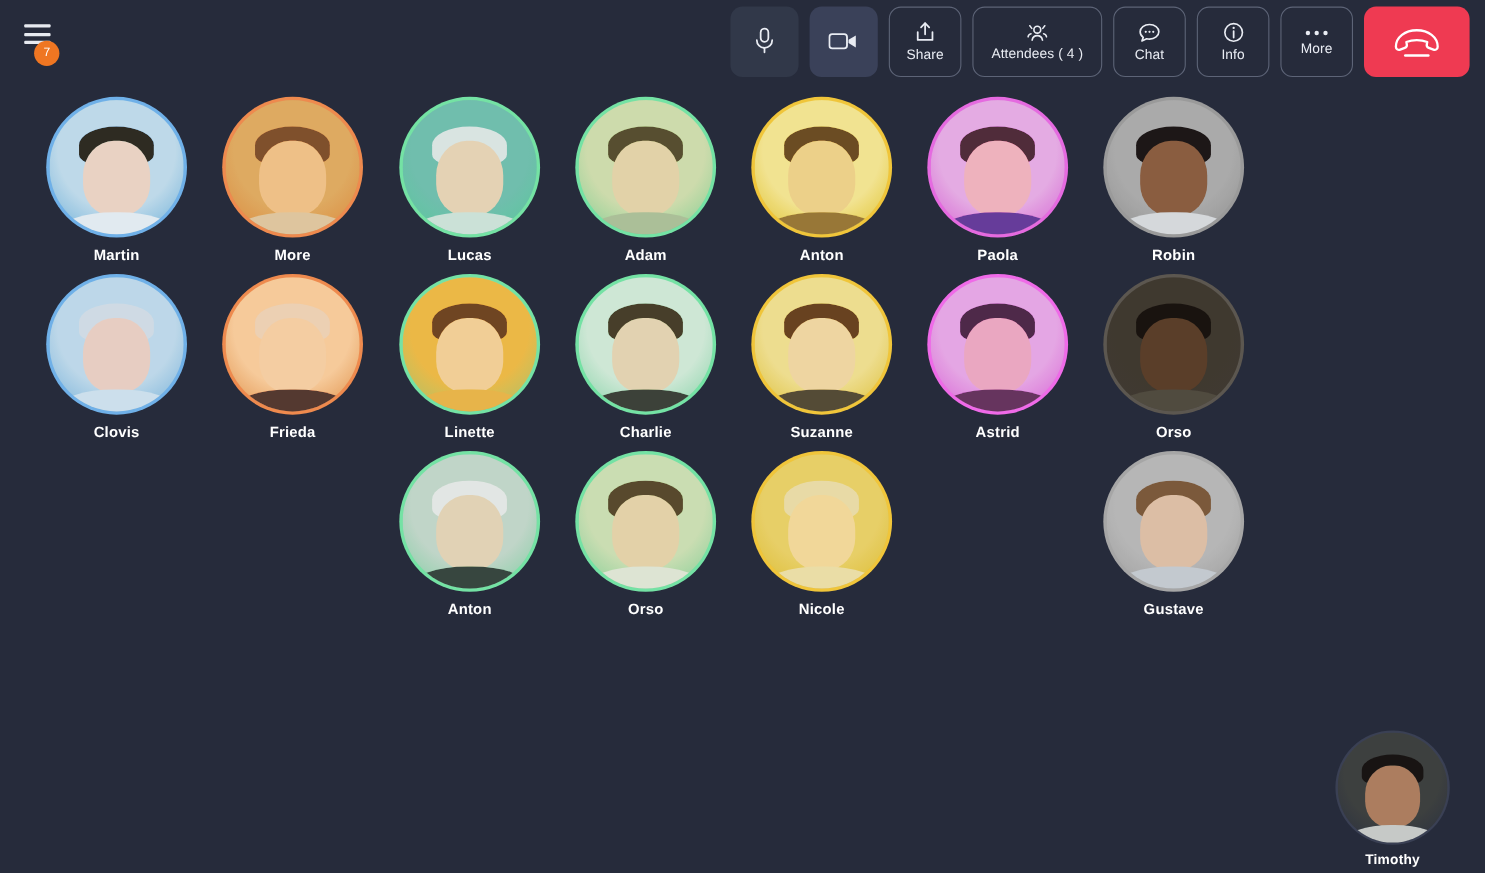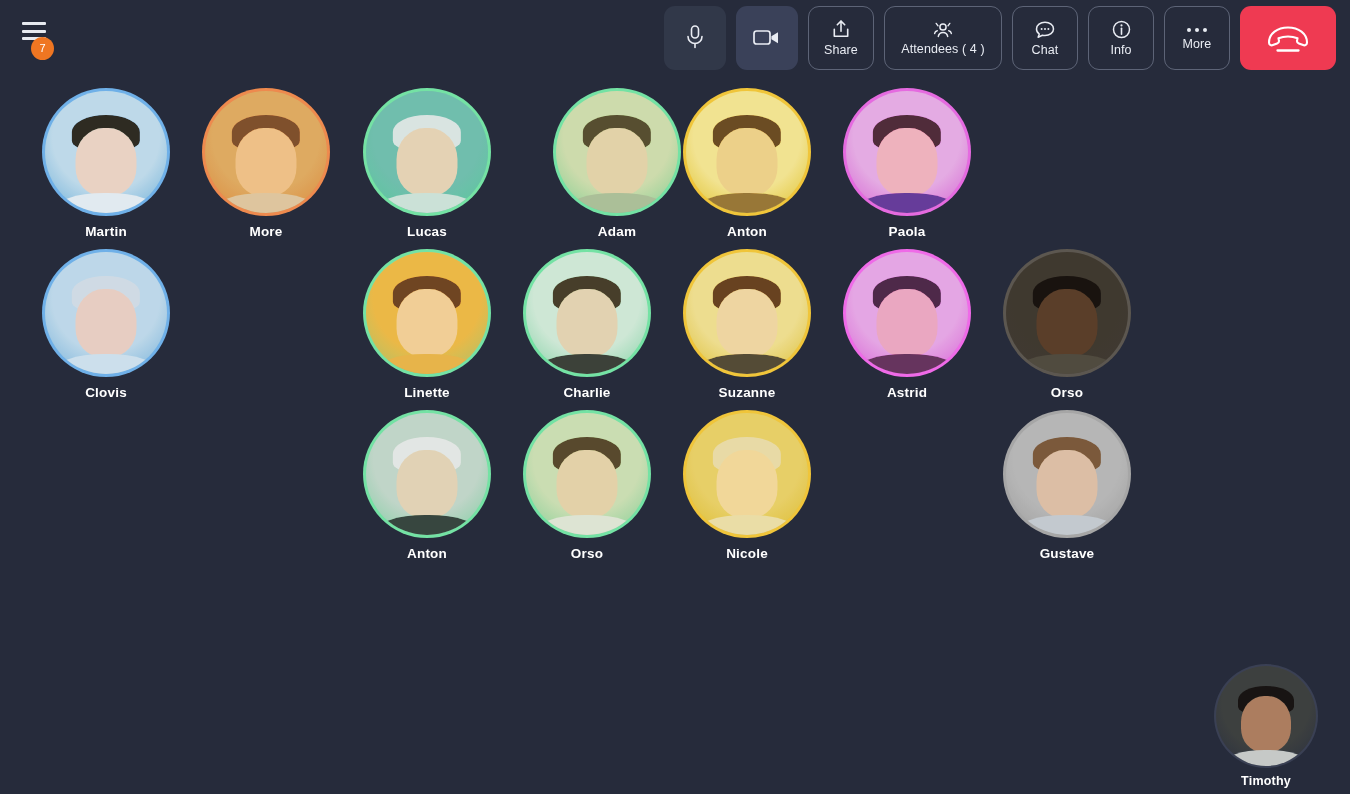--- a/index.html
+++ b/index.html
@@ -350,21 +350,21 @@
           <div class="avatar-face">
             <div class="face-bg" style="background: radial-gradient(circle at 50% 38%, rgb(120, 169, 157) 0%, rgb(120, 169, 157) 55%, rgba(0, 0, 0, 0.18) 100%);"></div>
             <div class="face-hair" style="background: rgb(220, 220, 220);"></div>
             <div class="face-head" style="background: rgb(230, 196, 166);"></div>
             <div class="face-body" style="background: rgb(207, 216, 207);"></div>
             <div class="face-tint" style="background: rgb(111, 184, 166);"></div>
           </div>
         </div>
         <div class="tile-name">Lucas</div>
       </div>
-      <div class="tile" style="left: 537px; align-items: center;">
+      <div class="tile" style="left: 507px; align-items: center;">
         <div class="avatar-ring" style="background: rgb(116, 226, 164);">
           <div class="avatar-face">
             <div class="face-bg" style="background: radial-gradient(circle at 50% 38%, rgb(195, 205, 164) 0%, rgb(195, 205, 164) 55%, rgba(0, 0, 0, 0.18) 100%);"></div>
             <div class="face-hair" style="background: rgb(74, 60, 44);"></div>
             <div class="face-head" style="background: rgb(220, 192, 160);"></div>
             <div class="face-body" style="background: rgb(154, 165, 142);"></div>
             <div class="face-tint" style="background: rgb(168, 194, 148);"></div>
           </div>
         </div>
         <div class="tile-name">Adam</div>
@@ -386,33 +386,57 @@
           <div class="avatar-face">
             <div class="face-bg" style="background: radial-gradient(circle at 50% 38%, rgb(212, 168, 210) 0%, rgb(212, 168, 210) 55%, rgba(0, 0, 0, 0.18) 100%);"></div>
             <div class="face-hair" style="background: rgb(58, 42, 42);"></div>
             <div class="face-head" style="background: rgb(229, 176, 150);"></div>
             <div class="face-body" style="background: rgb(74, 58, 112);"></div>
             <div class="face-tint" style="background: rgb(215, 134, 214);"></div>
           </div>
         </div>
         <div class="tile-name">Paola</div>
       </div>
+      <div class="tile" style="left: 987px;">
+        <div class="avatar-ring" style="background: rgb(154, 154, 154);">
+          <div class="avatar-face">
+            <div class="face-bg" style="background: radial-gradient(circle at 50% 38%, rgb(157, 157, 157) 0%, rgb(157, 157, 157) 55%, rgba(0, 0, 0, 0.18) 100%);"></div>
+            <div class="face-hair" style="background: rgb(25, 20, 20);"></div>
+            <div class="face-head" style="background: rgb(122, 82, 56);"></div>
+            <div class="face-body" style="background: rgb(207, 210, 214);"></div>
+            <div class="face-tint" style="background: rgb(158, 158, 158);"></div>
+          </div>
+        </div>
+        <div class="tile-name">Robin</div>
+      </div>
     </div>
     <div class="grid-row">
       <div class="tile" style="left: 26px;">
         <div class="avatar-ring" style="background: rgb(111, 176, 232);">
           <div class="avatar-face">
             <div class="face-bg" style="background: radial-gradient(circle at 50% 38%, rgb(180, 201, 218) 0%, rgb(180, 201, 218) 55%, rgba(0, 0, 0, 0.18) 100%);"></div>
             <div class="face-hair" style="background: rgb(201, 205, 210);"></div>
             <div class="face-head" style="background: rgb(228, 187, 152);"></div>
             <div class="face-body" style="background: rgb(197, 212, 223);"></div>
             <div class="face-tint" style="background: rgb(156, 192, 222);"></div>
           </div>
         </div>
         <div class="tile-name">Clovis</div>
+      </div>
+      <div class="tile" style="left: 186px;">
+        <div class="avatar-ring" style="background: rgb(238, 138, 78);">
+          <div class="avatar-face">
+            <div class="face-bg" style="background: radial-gradient(circle at 50% 38%, rgb(239, 191, 155) 0%, rgb(239, 191, 155) 55%, rgba(0, 0, 0, 0.18) 100%);"></div>
+            <div class="face-hair" style="background: rgb(221, 198, 180);"></div>
+            <div class="face-head" style="background: rgb(236, 195, 163);"></div>
+            <div class="face-body" style="background: rgb(58, 48, 48);"></div>
+            <div class="face-tint" style="background: rgb(232, 168, 125);"></div>
+          </div>
+        </div>
+        <div class="tile-name">Frieda</div>
       </div>
       <div class="tile" style="left: 347px;">
         <div class="avatar-ring" style="background: rgb(116, 226, 164);">
           <div class="avatar-face">
             <div class="face-bg" style="background: radial-gradient(circle at 50% 38%, rgb(223, 169, 83) 0%, rgb(223, 169, 83) 55%, rgba(0, 0, 0, 0.18) 100%);"></div>
             <div class="face-hair" style="background: rgb(79, 58, 40);"></div>
             <div class="face-head" style="background: rgb(232, 196, 164);"></div>
             <div class="face-body" style="background: rgb(216, 164, 87);"></div>
             <div class="face-tint" style="background: rgb(221, 169, 90);"></div>
           </div>

